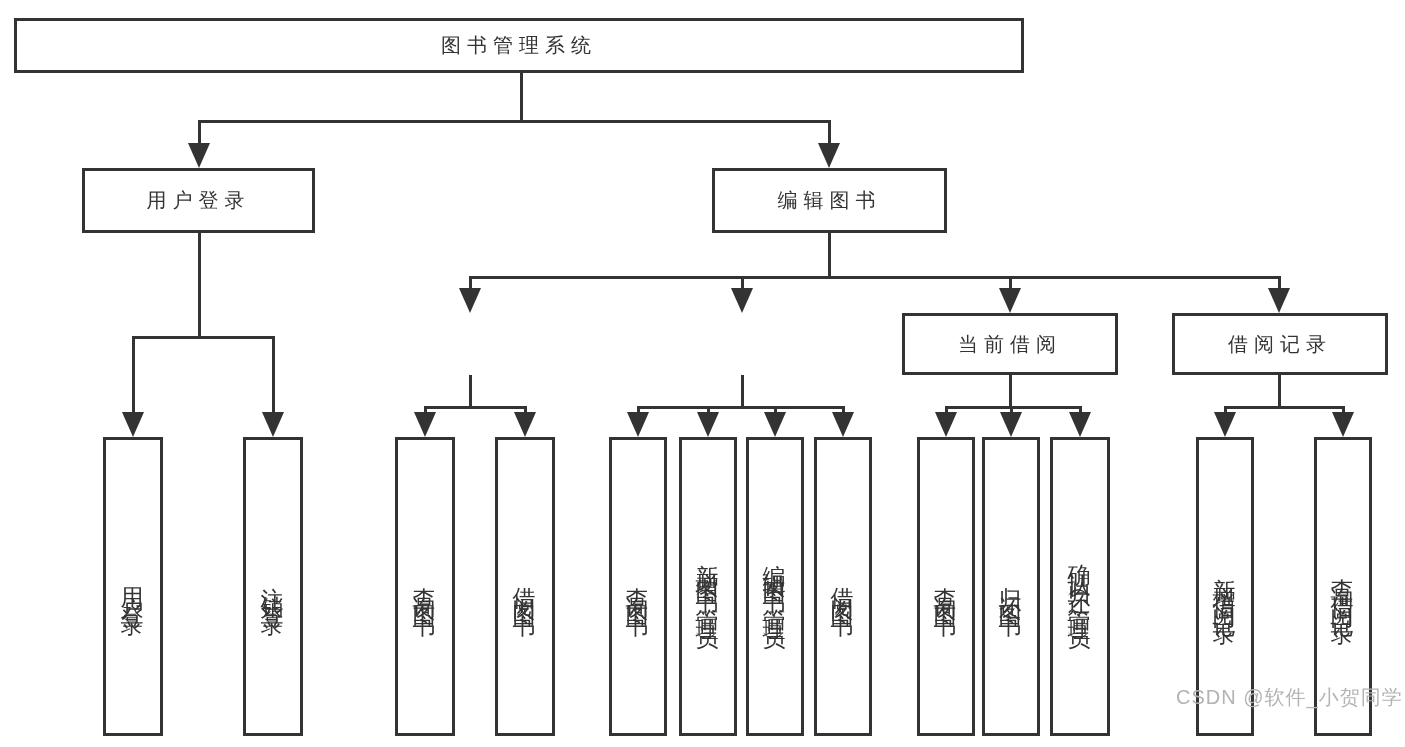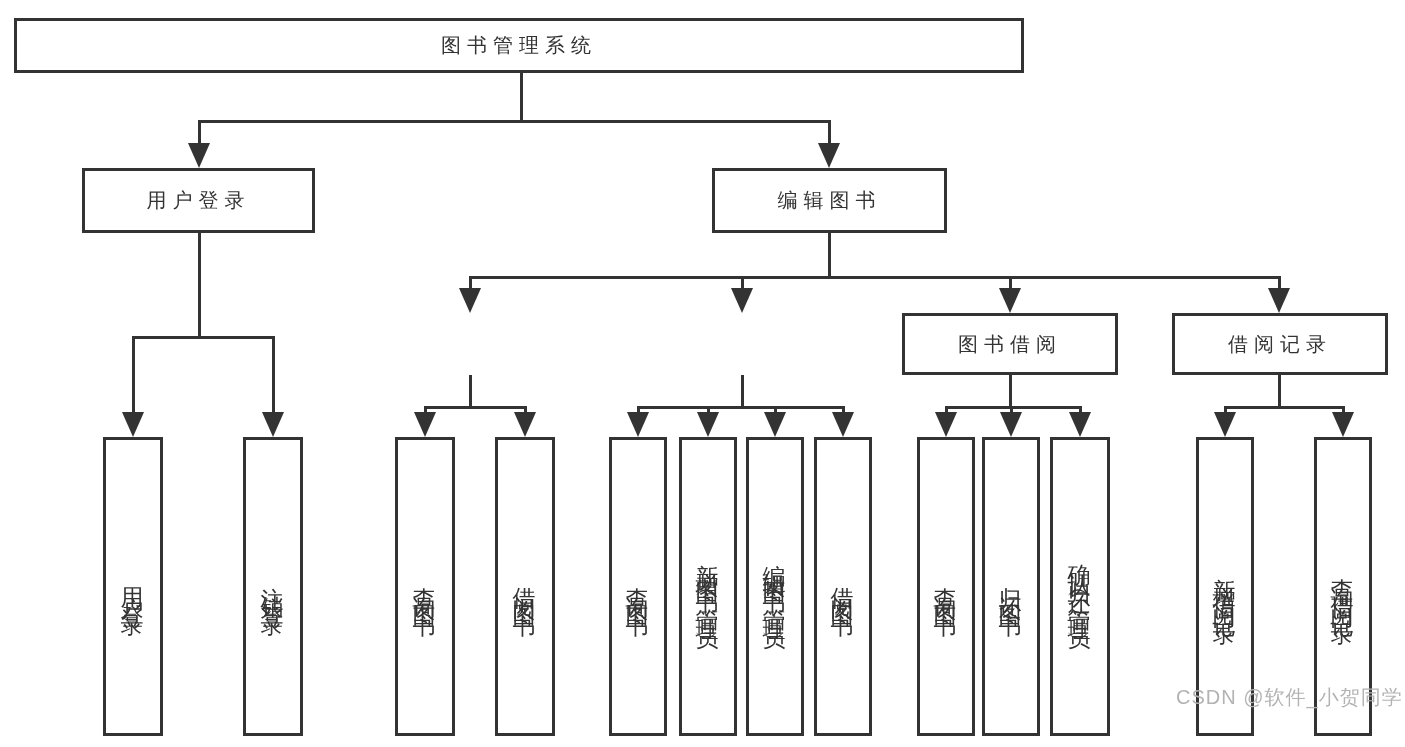--- a/index.html
+++ b/index.html
@@ -40,21 +40,21 @@
   </div>
 
   <div class="hbox" style="left:82px;top:168px;width:233px;height:65px;">
     <span>用户登录</span>
   </div>
   <div class="hbox" style="left:712px;top:168px;width:235px;height:65px;">
     <span>编辑图书</span>
   </div>
 
   <div class="hbox" style="left:902px;top:313px;width:216px;height:62px;">
-    <span>图书借阅</span>
+    <span>当前借阅</span>
   </div>
   <div class="hbox" style="left:1172px;top:313px;width:216px;height:62px;">
     <span>借阅记录</span>
   </div>
 
   <div class="vbox" style="left:103px;top:437px;width:60px;height:299px;">
     <span>用户登录</span>
   </div>
   <div class="vbox" style="left:243px;top:437px;width:60px;height:299px;">
     <span>注销登录</span>

